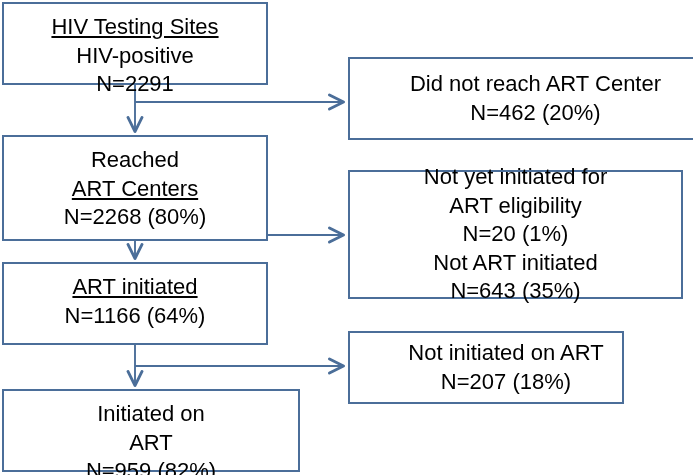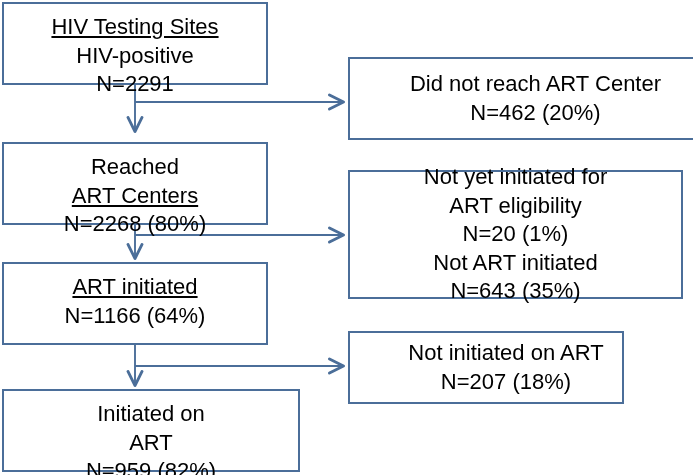--- a/index.html
+++ b/index.html
@@ -85,21 +85,21 @@
   </svg>
 
   <div class="node topalign" style="left:2px; top:2px; width:266px; height:83px;">
     <div class="stack">
       <span class="line ul">HIV Testing Sites</span>
       <span class="line">HIV-positive</span>
       <span class="line">N=2291</span>
     </div>
   </div>
 
-  <div class="node topalign" style="left:2px; top:142px; width:266px; height:83px;">
+  <div class="node topalign" style="left:2px; top:135px; width:266px; height:106px;">
     <div class="stack">
       <span class="line">Reached</span>
       <span class="line ul">ART Centers</span>
       <span class="line">N=2268 (80%)</span>
     </div>
   </div>
 
   <div class="node topalign" style="left:2px; top:262px; width:266px; height:83px;">
     <div class="stack">
       <span class="line ul">ART initiated</span>

